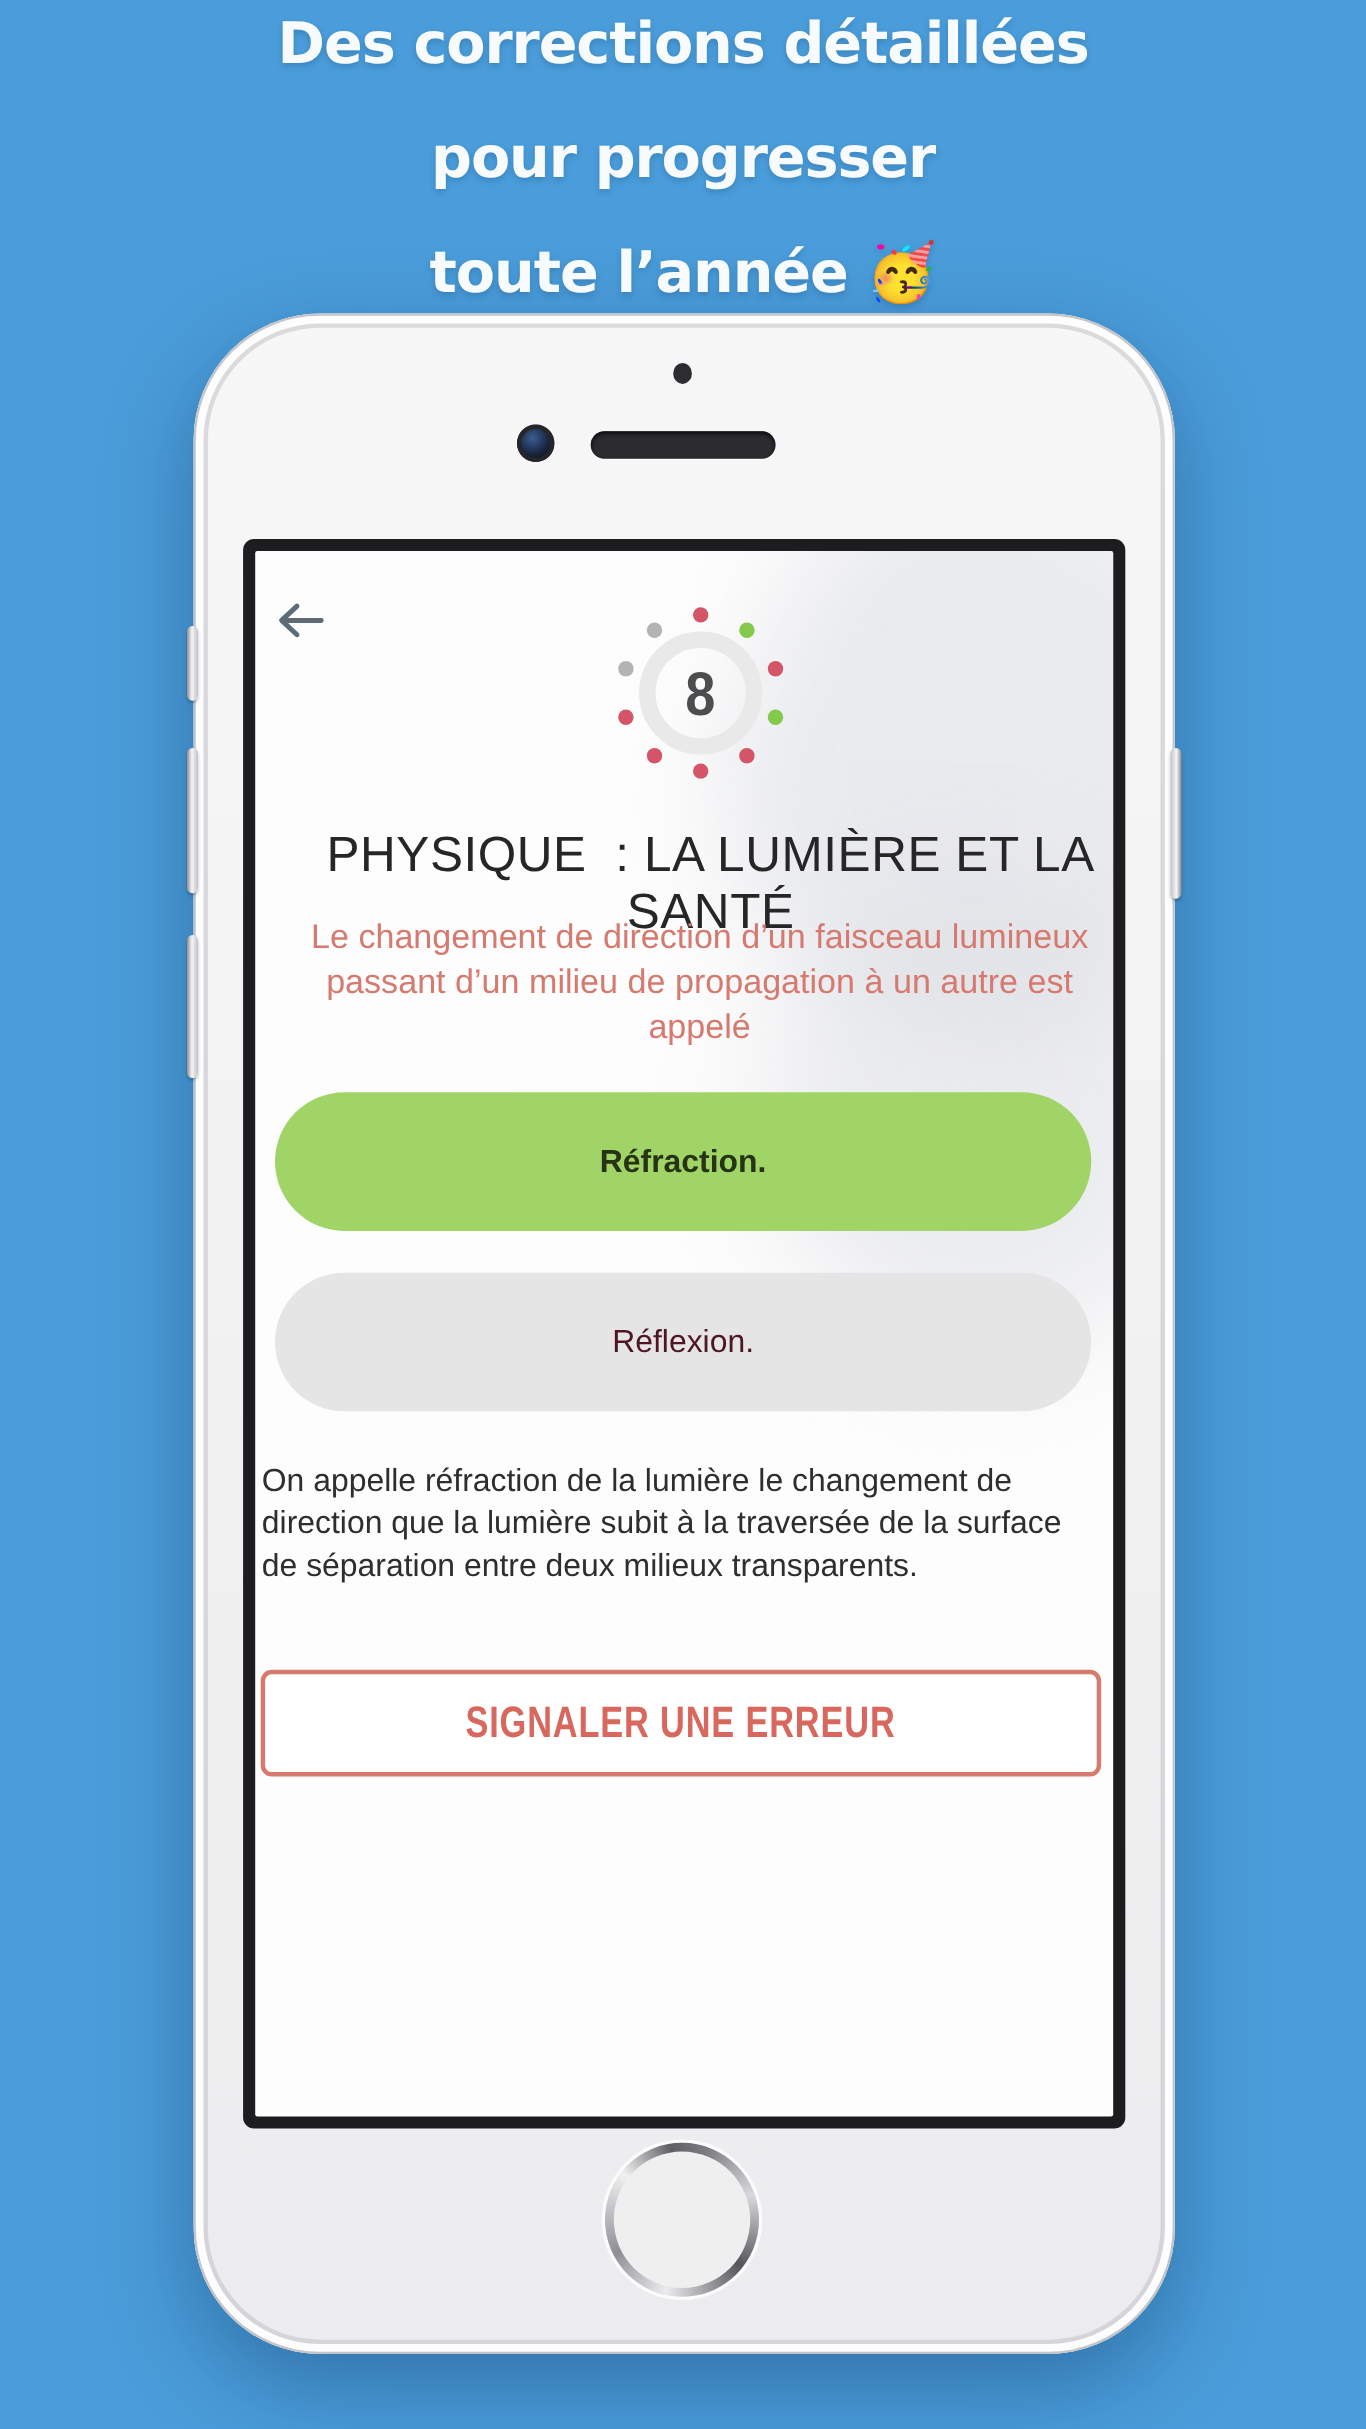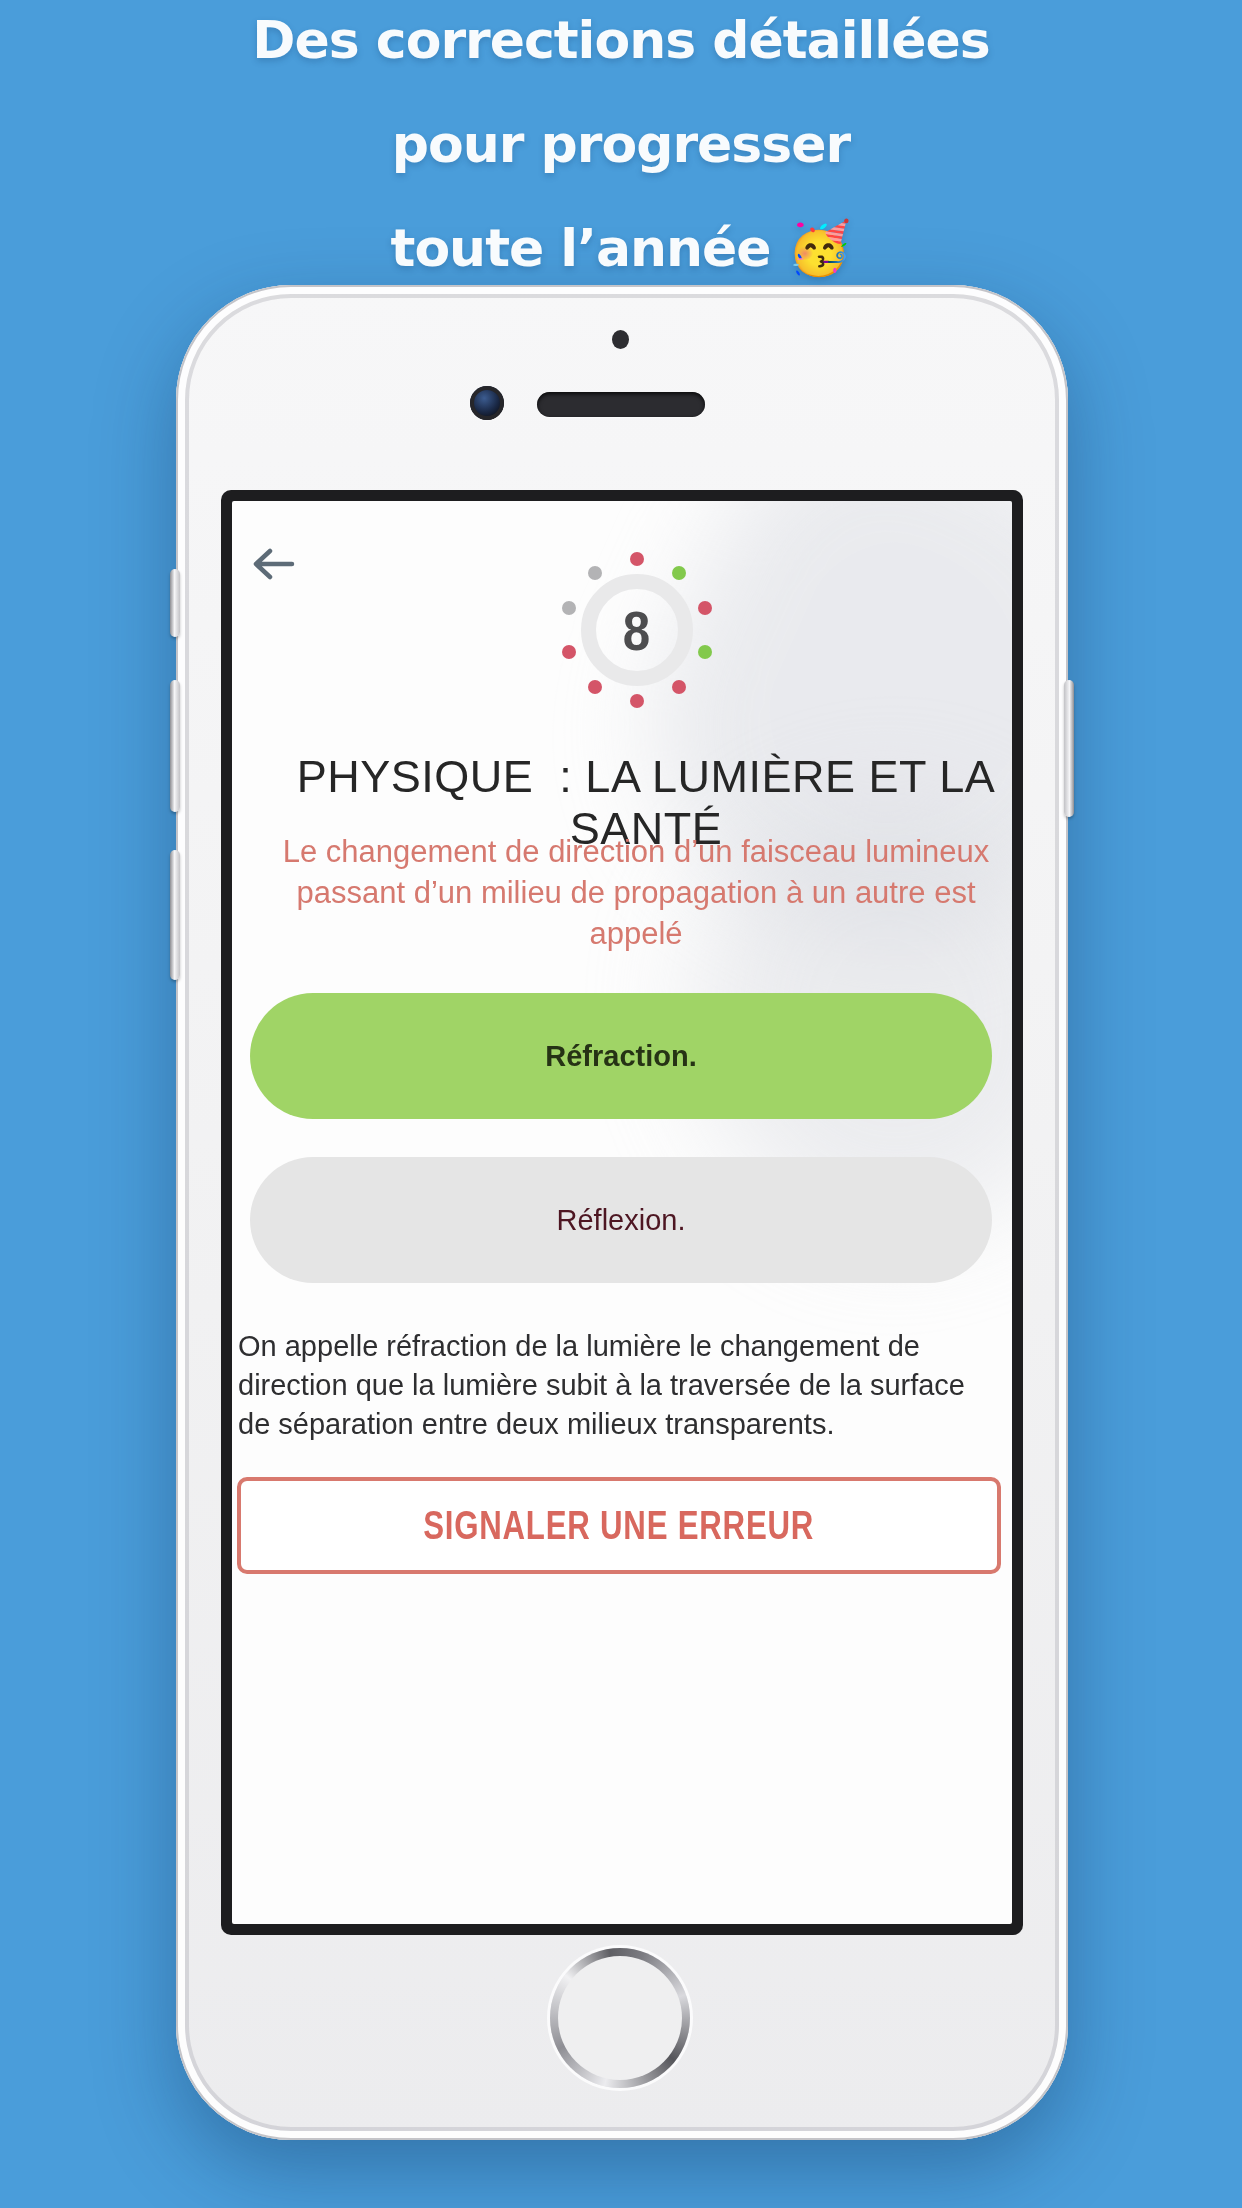--- a/index.html
+++ b/index.html
@@ -201,21 +201,21 @@
 
       <div class="category-title">PHYSIQUE&nbsp; : LA LUMIÈRE ET LA SANTÉ</div>
 
       <div class="question" id="question" style="color: rgb(214, 121, 111);">Le changement de direction d’un faisceau lumineux passant d’un milieu de propagation à un autre est appelé</div>
 
       <button class="answer correct" style="background: rgb(160, 212, 102); color: rgb(38, 51, 21); font-weight: bold;">Réfraction.</button>
       <button class="answer incorrect" style="background: #e5e5e5; color: rgb(77, 22, 34);">Réflexion.</button>
 
       <div class="explanation">On appelle réfraction de la lumière le changement de direction que la lumière subit à la traversée de la surface de séparation entre deux milieux transparents.</div>
 
-      <button class="report-btn" id="report" style="color: rgb(216, 104, 94);">
+      <button class="report-btn" id="report" style="color: rgb(216, 104, 94); margin-top: 41px;">
         <span class="condense">SIGNALER UNE ERREUR</span>
       </button>
     </div>
   </div>
 
   <div class="home-btn">
     <div class="home-inner"></div>
   </div>
 </div>
 

